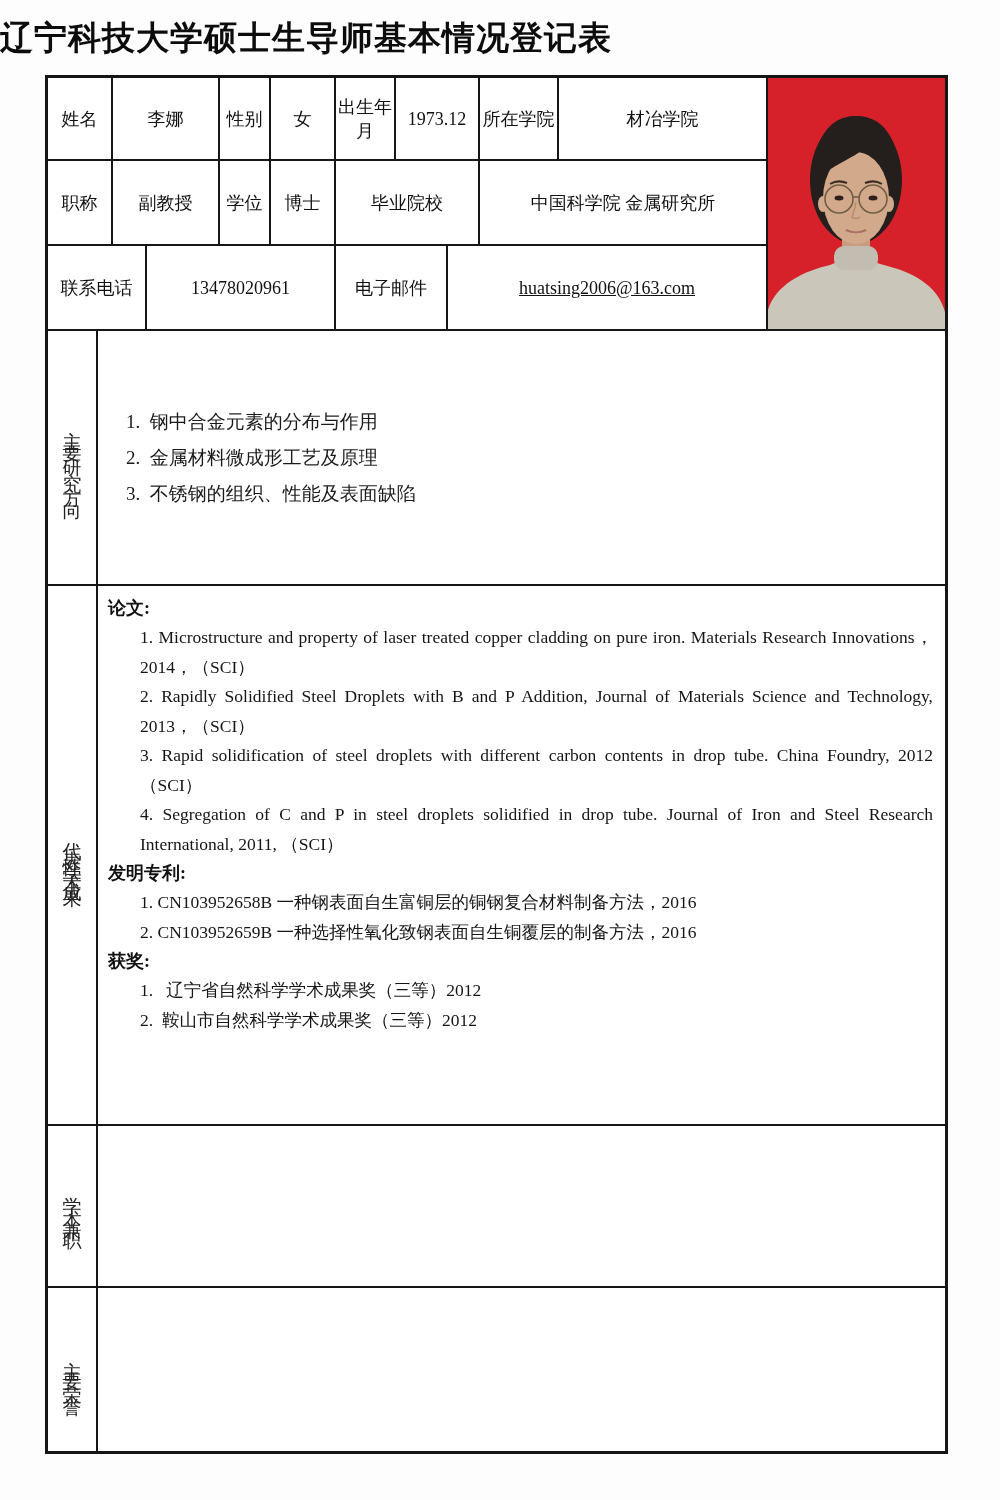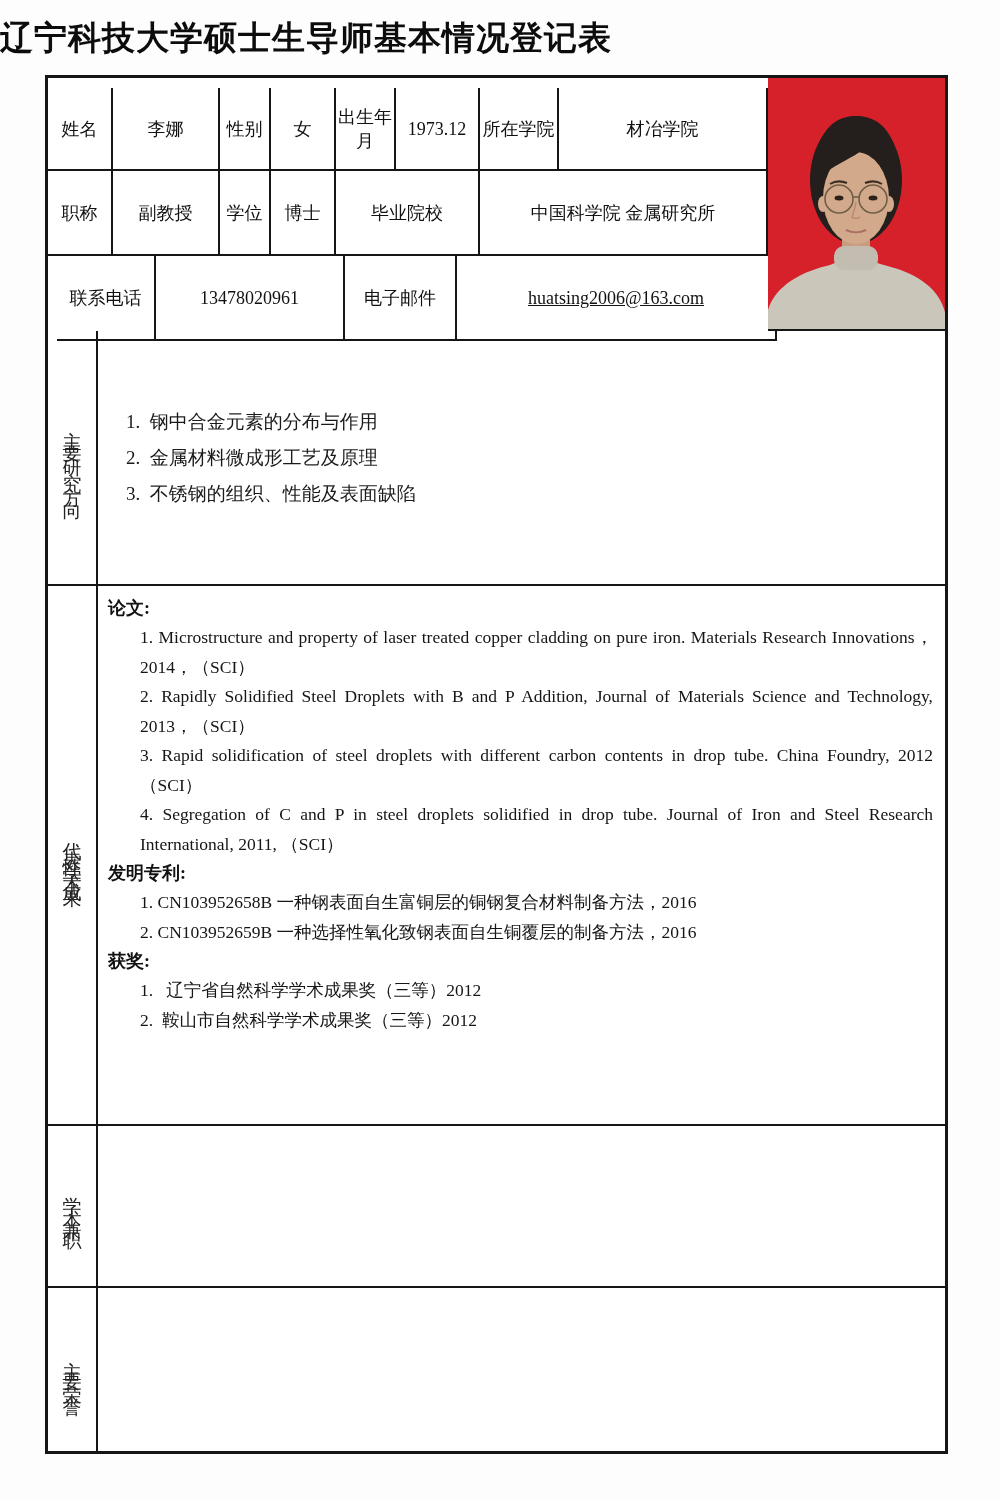--- a/index.html
+++ b/index.html
@@ -15,23 +15,23 @@
     color:#0c0c0c;
   }
   .form-table {
     position:absolute; left:45px; top:75px; width:903px;
     border:3px solid #161616; background:#fff;
   }
   
   .top-block { display:flex; width:897px; height:253px; }
   .top-left { width:720px; height:253px; }
   .trow { display:flex; width:720px; }
-  .trow-1 { height:83px;margin-top:10px; }
+  .trow-1 { height:83px; }
   .trow-2 { height:85px; }
-  .trow-3 { height:85px;margin-left:9px; }
+  .trow-3 { height:85px; }
   .cell {
     border-right:2px solid #161616; border-bottom:2px solid #161616;
     display:flex; align-items:center; justify-content:center;
     text-align:center; font-size:18px; line-height:24px; padding:2px;
   }
   .trow-3 .cell { border-bottom:2px solid #161616; }
   .photo-cell {
     width:177px; height:253px; border-bottom:2px solid #161616;
     overflow:hidden;
   }

